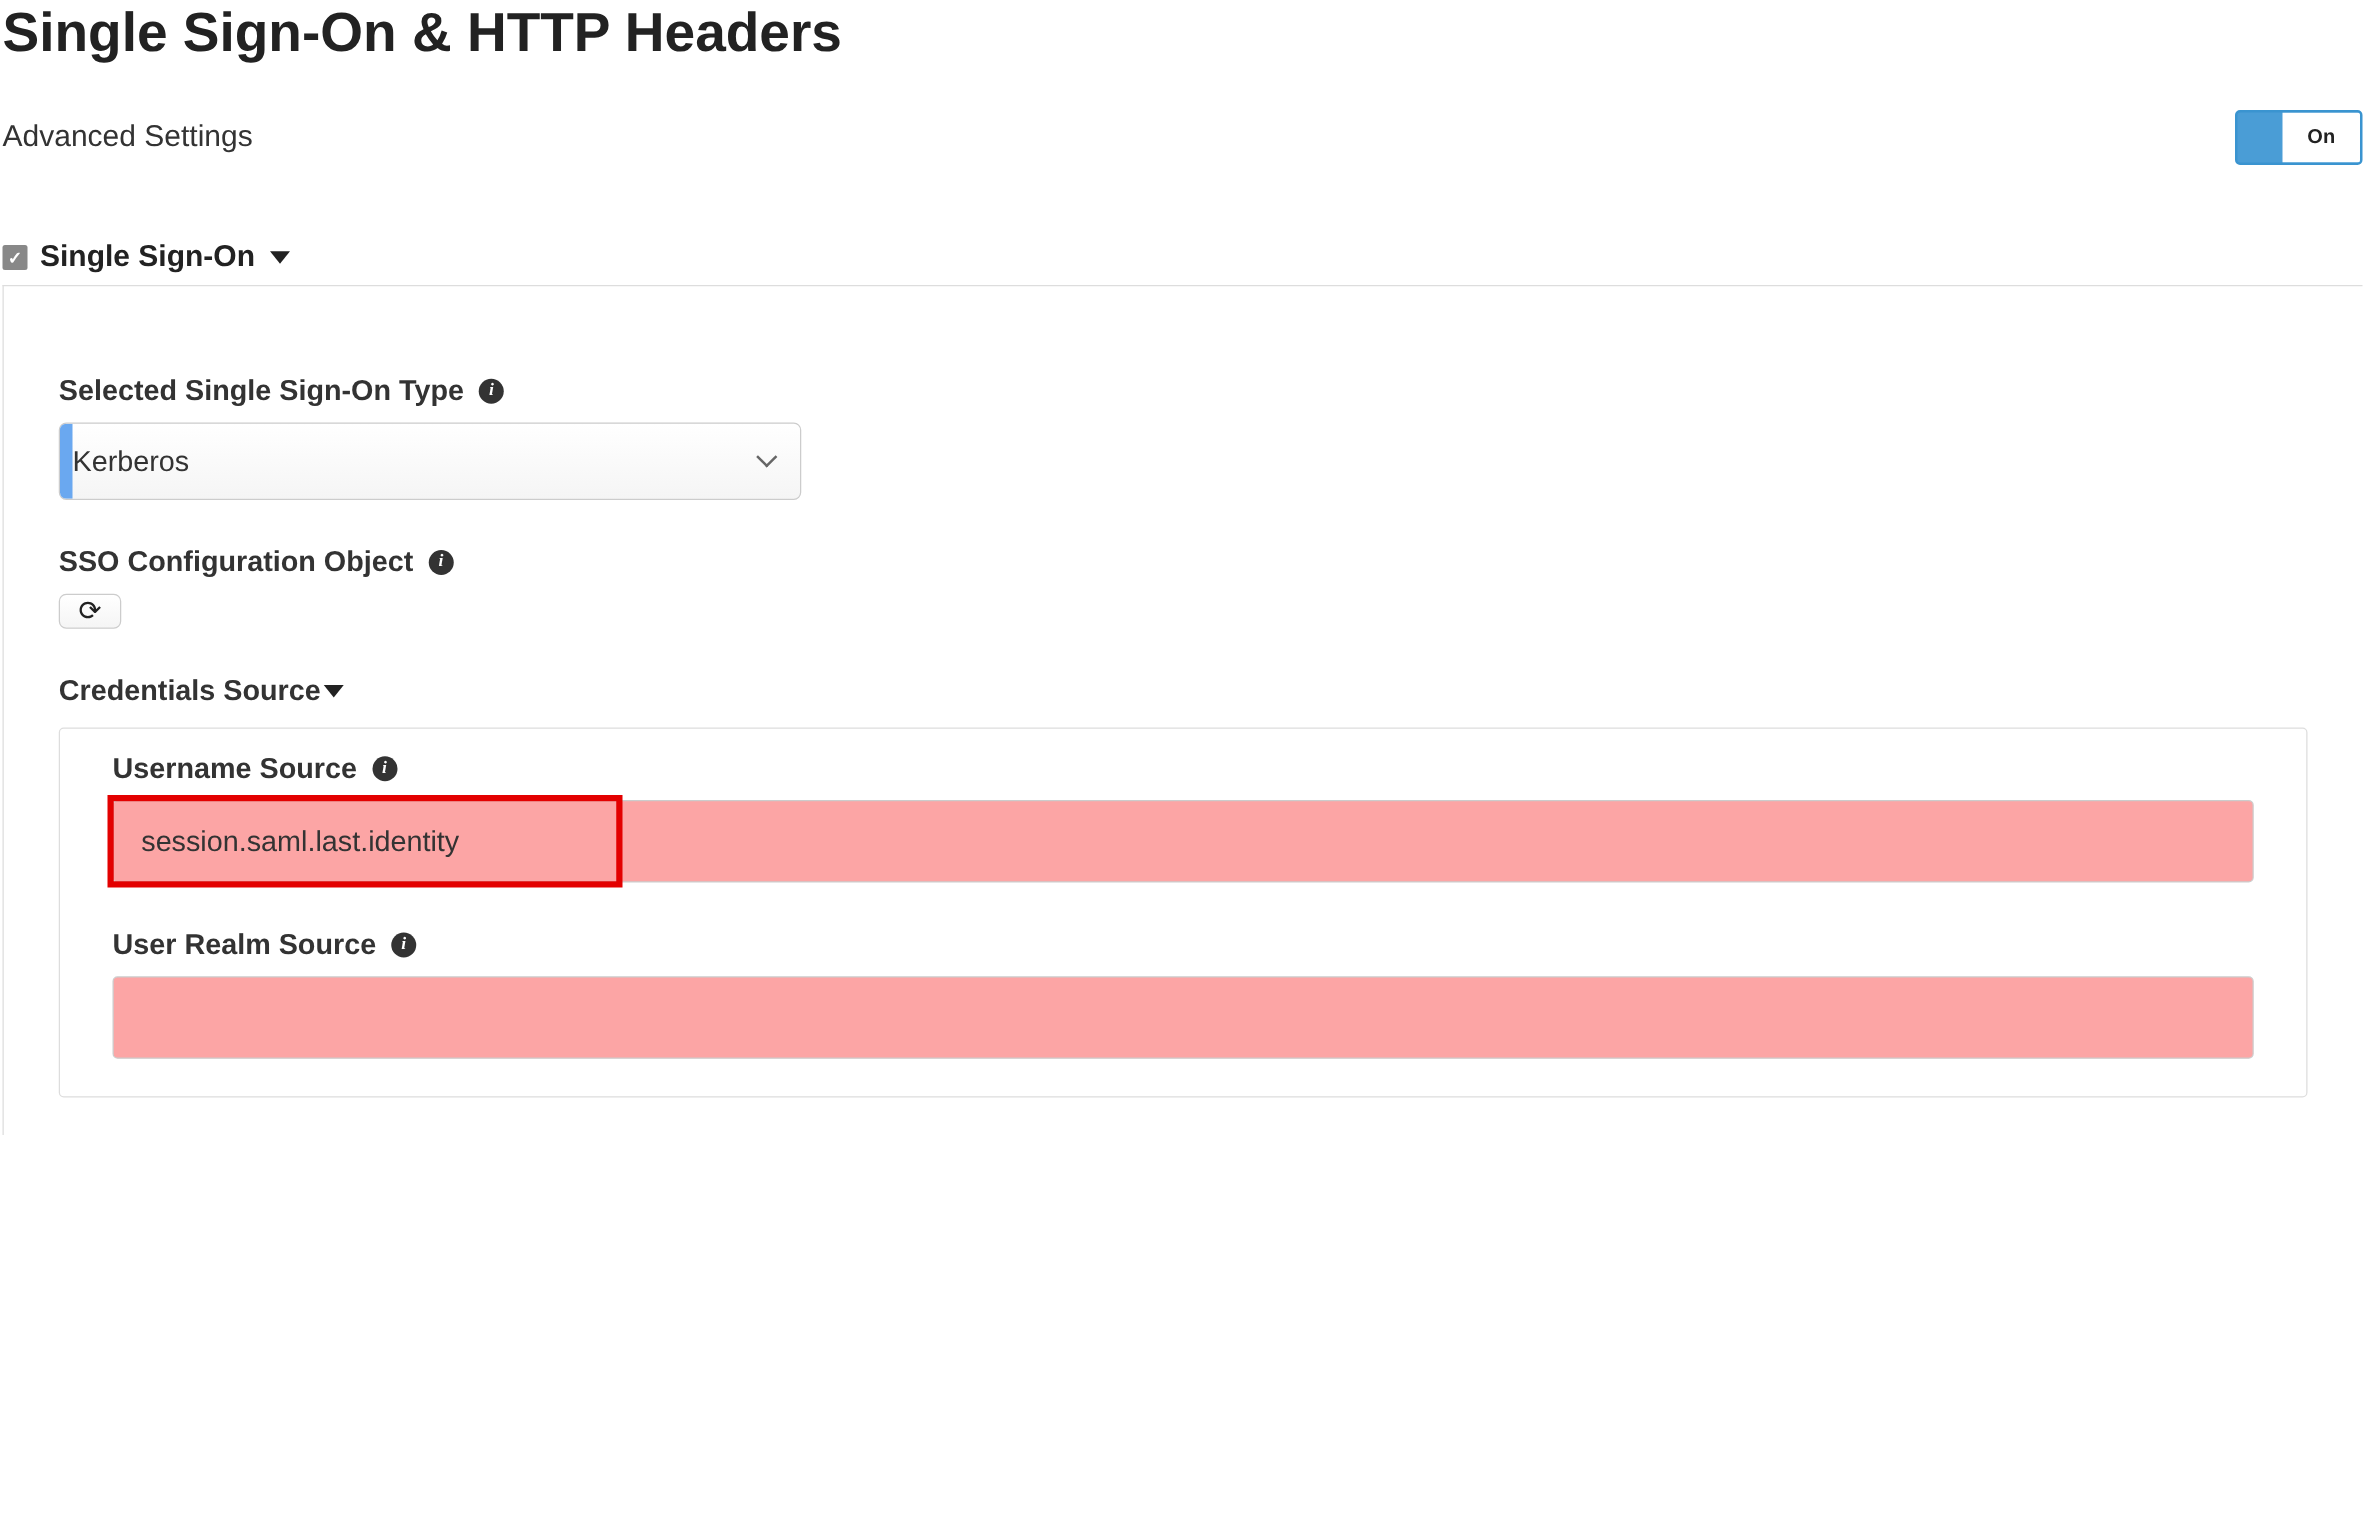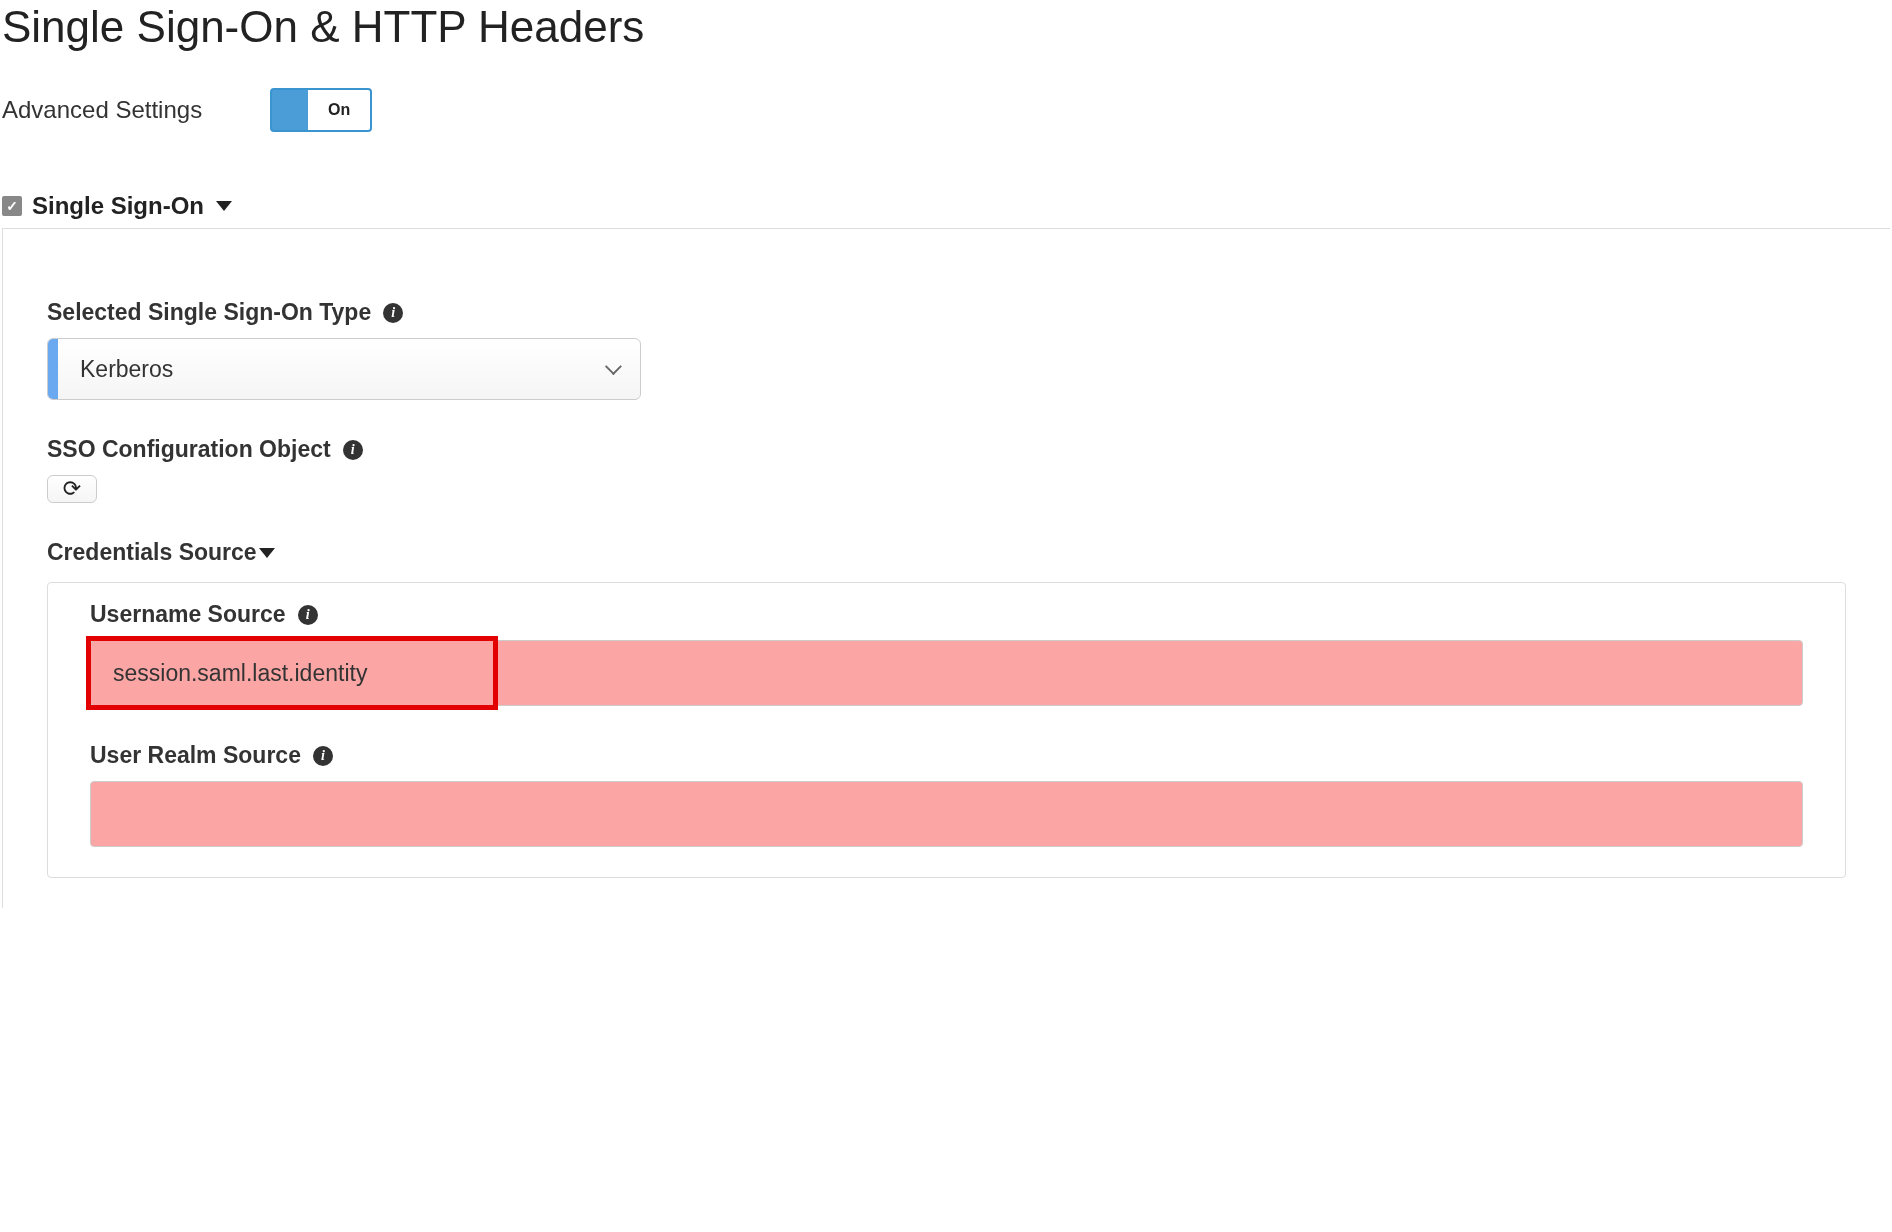--- a/index.html
+++ b/index.html
@@ -4,29 +4,30 @@
   <style>
     * { box-sizing: border-box; margin: 0; padding: 0; }
     body {
       font-family: "Helvetica Neue", Helvetica, Arial, sans-serif;
       color: #333;
       background: #fff;
       padding: 2px;
     }
     .page-title {
       font-size: 44px;
-      font-weight: 400;
+      font-weight: 700;
       color: #222;
       margin-bottom: 36px;
     }
     .adv-row {
       display: flex;
       align-items: center;
       gap: 68px;
       margin-bottom: 60px;
+      justify-content: space-between;
     }
     .adv-label {
       font-size: 24px;
       color: #333;
     }
     .toggle {
       display: inline-flex;
       align-items: center;
       width: 102px;
       height: 44px;
@@ -129,21 +130,20 @@
       overflow: hidden;
       cursor: pointer;
     }
     .select-accent {
       width: 10px;
       height: 100%;
       background: #6aa8f0;
     }
     .select-text {
       flex: 1;
-      padding-left: 22px;
       font-size: 23px;
       color: #333;
     }
     .select-chevron {
       padding: 0 22px;
       color: #444;
     }
     .chevron-down {
       display: inline-block;
       width: 12px; height: 12px;

